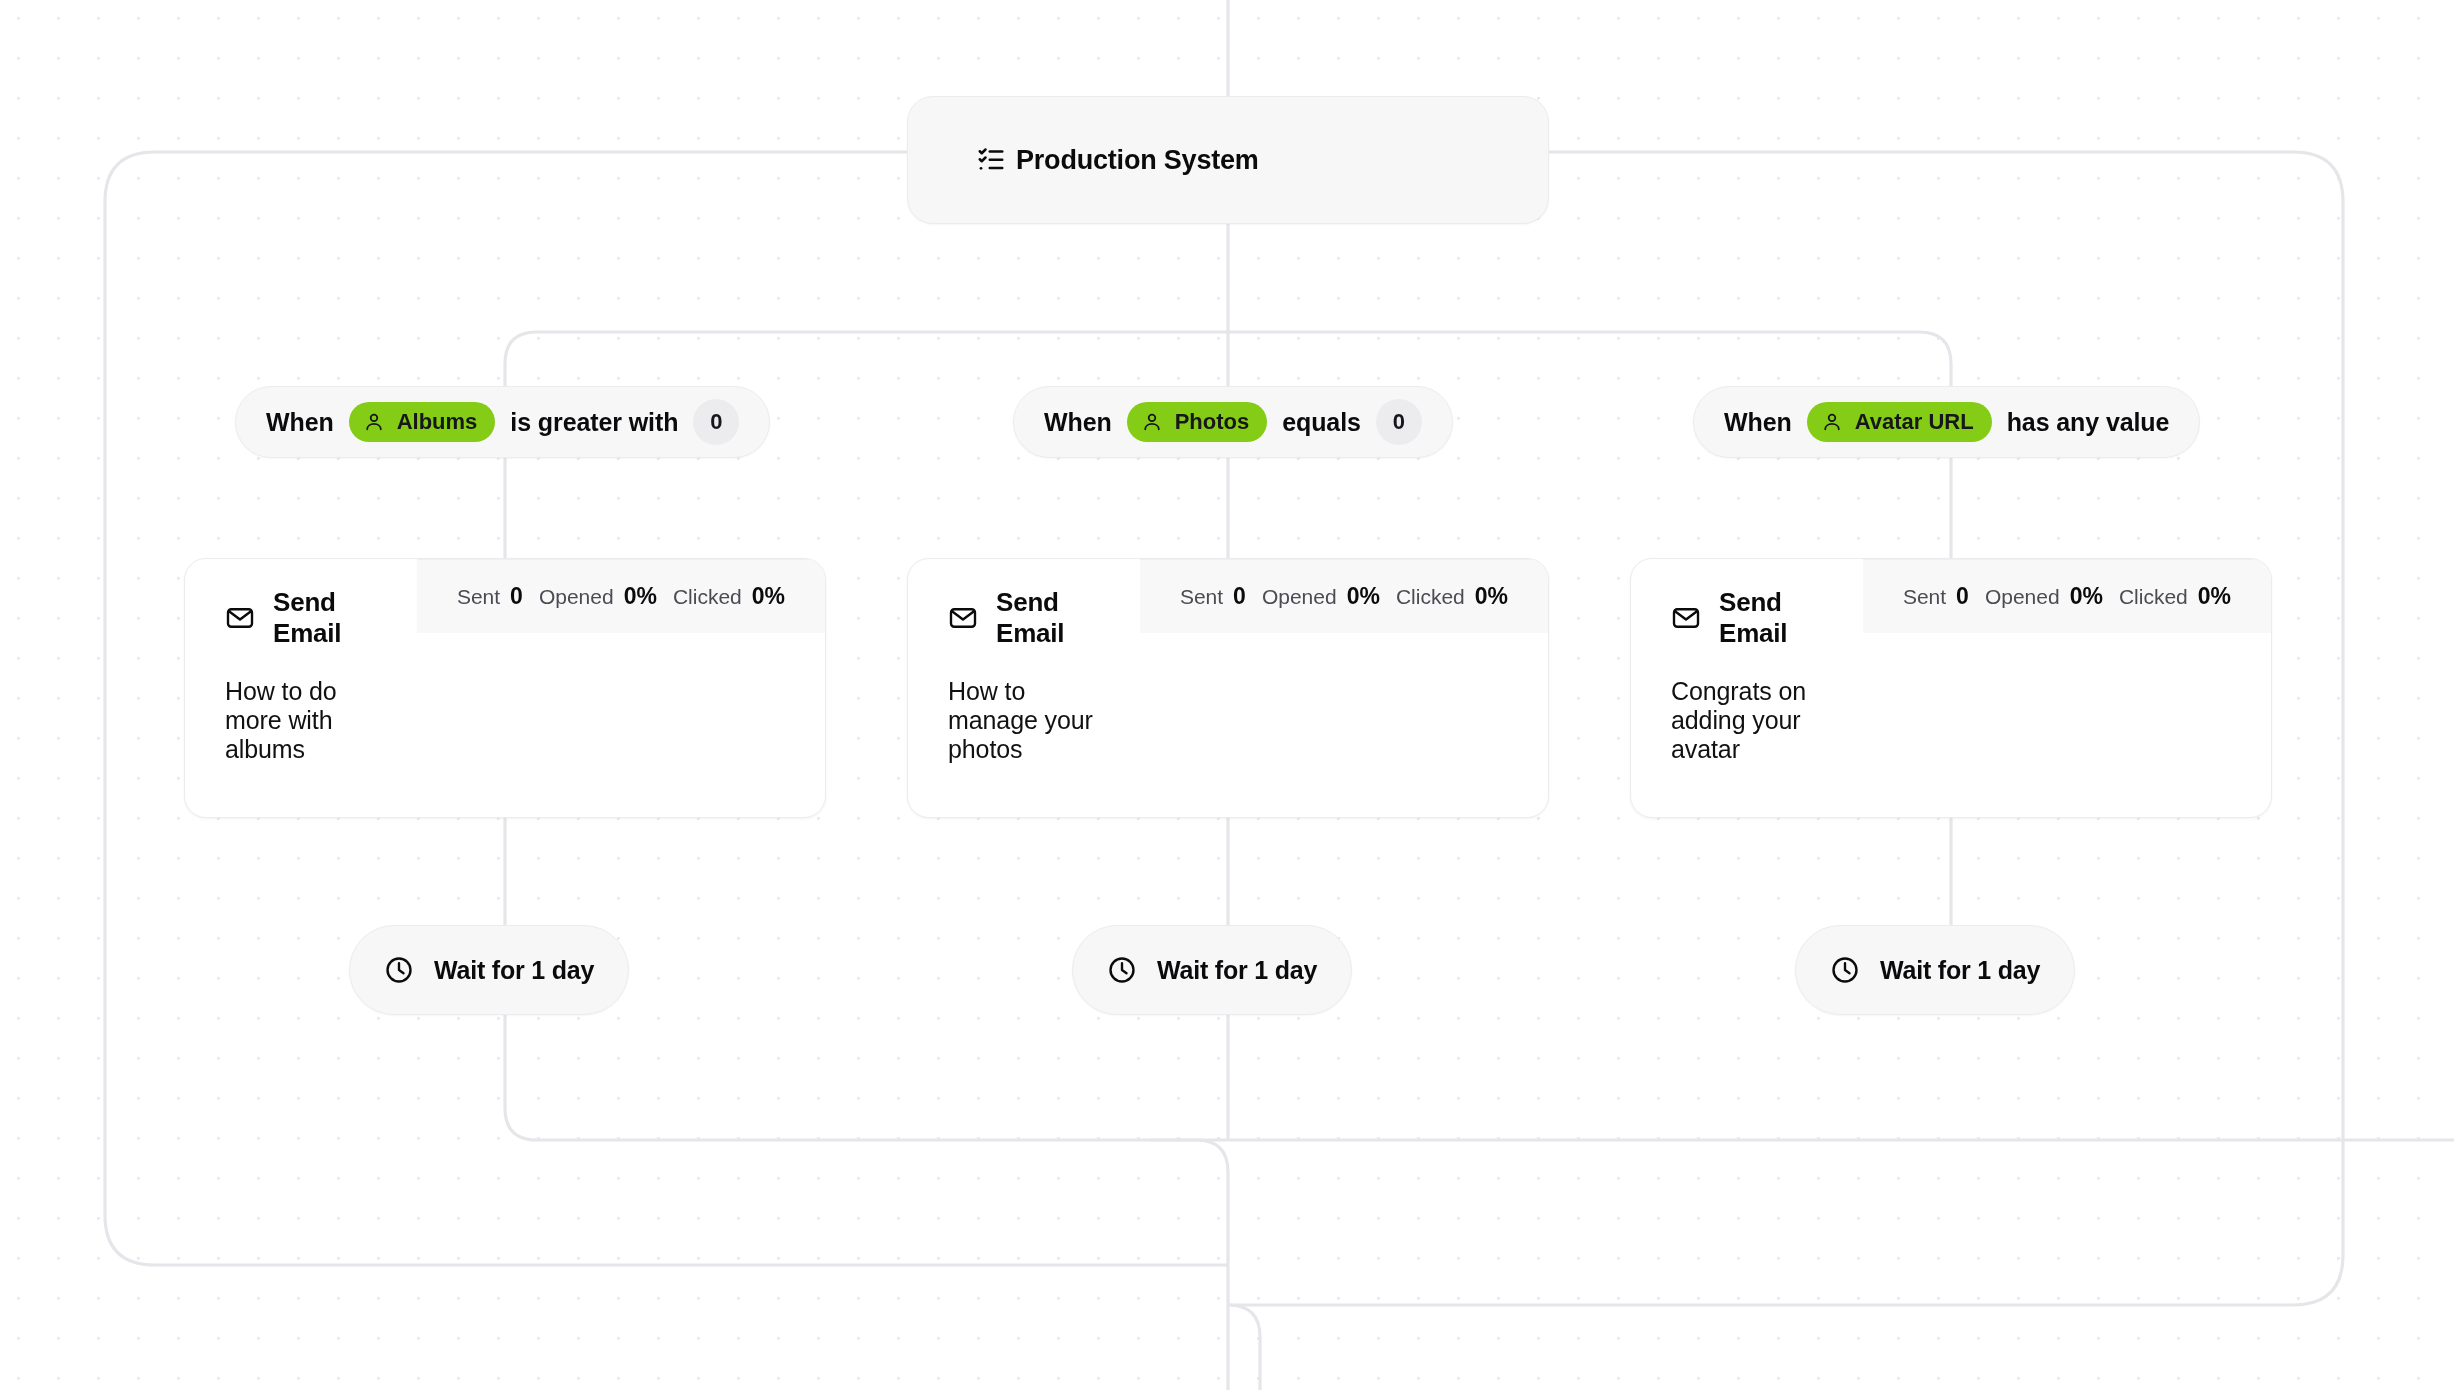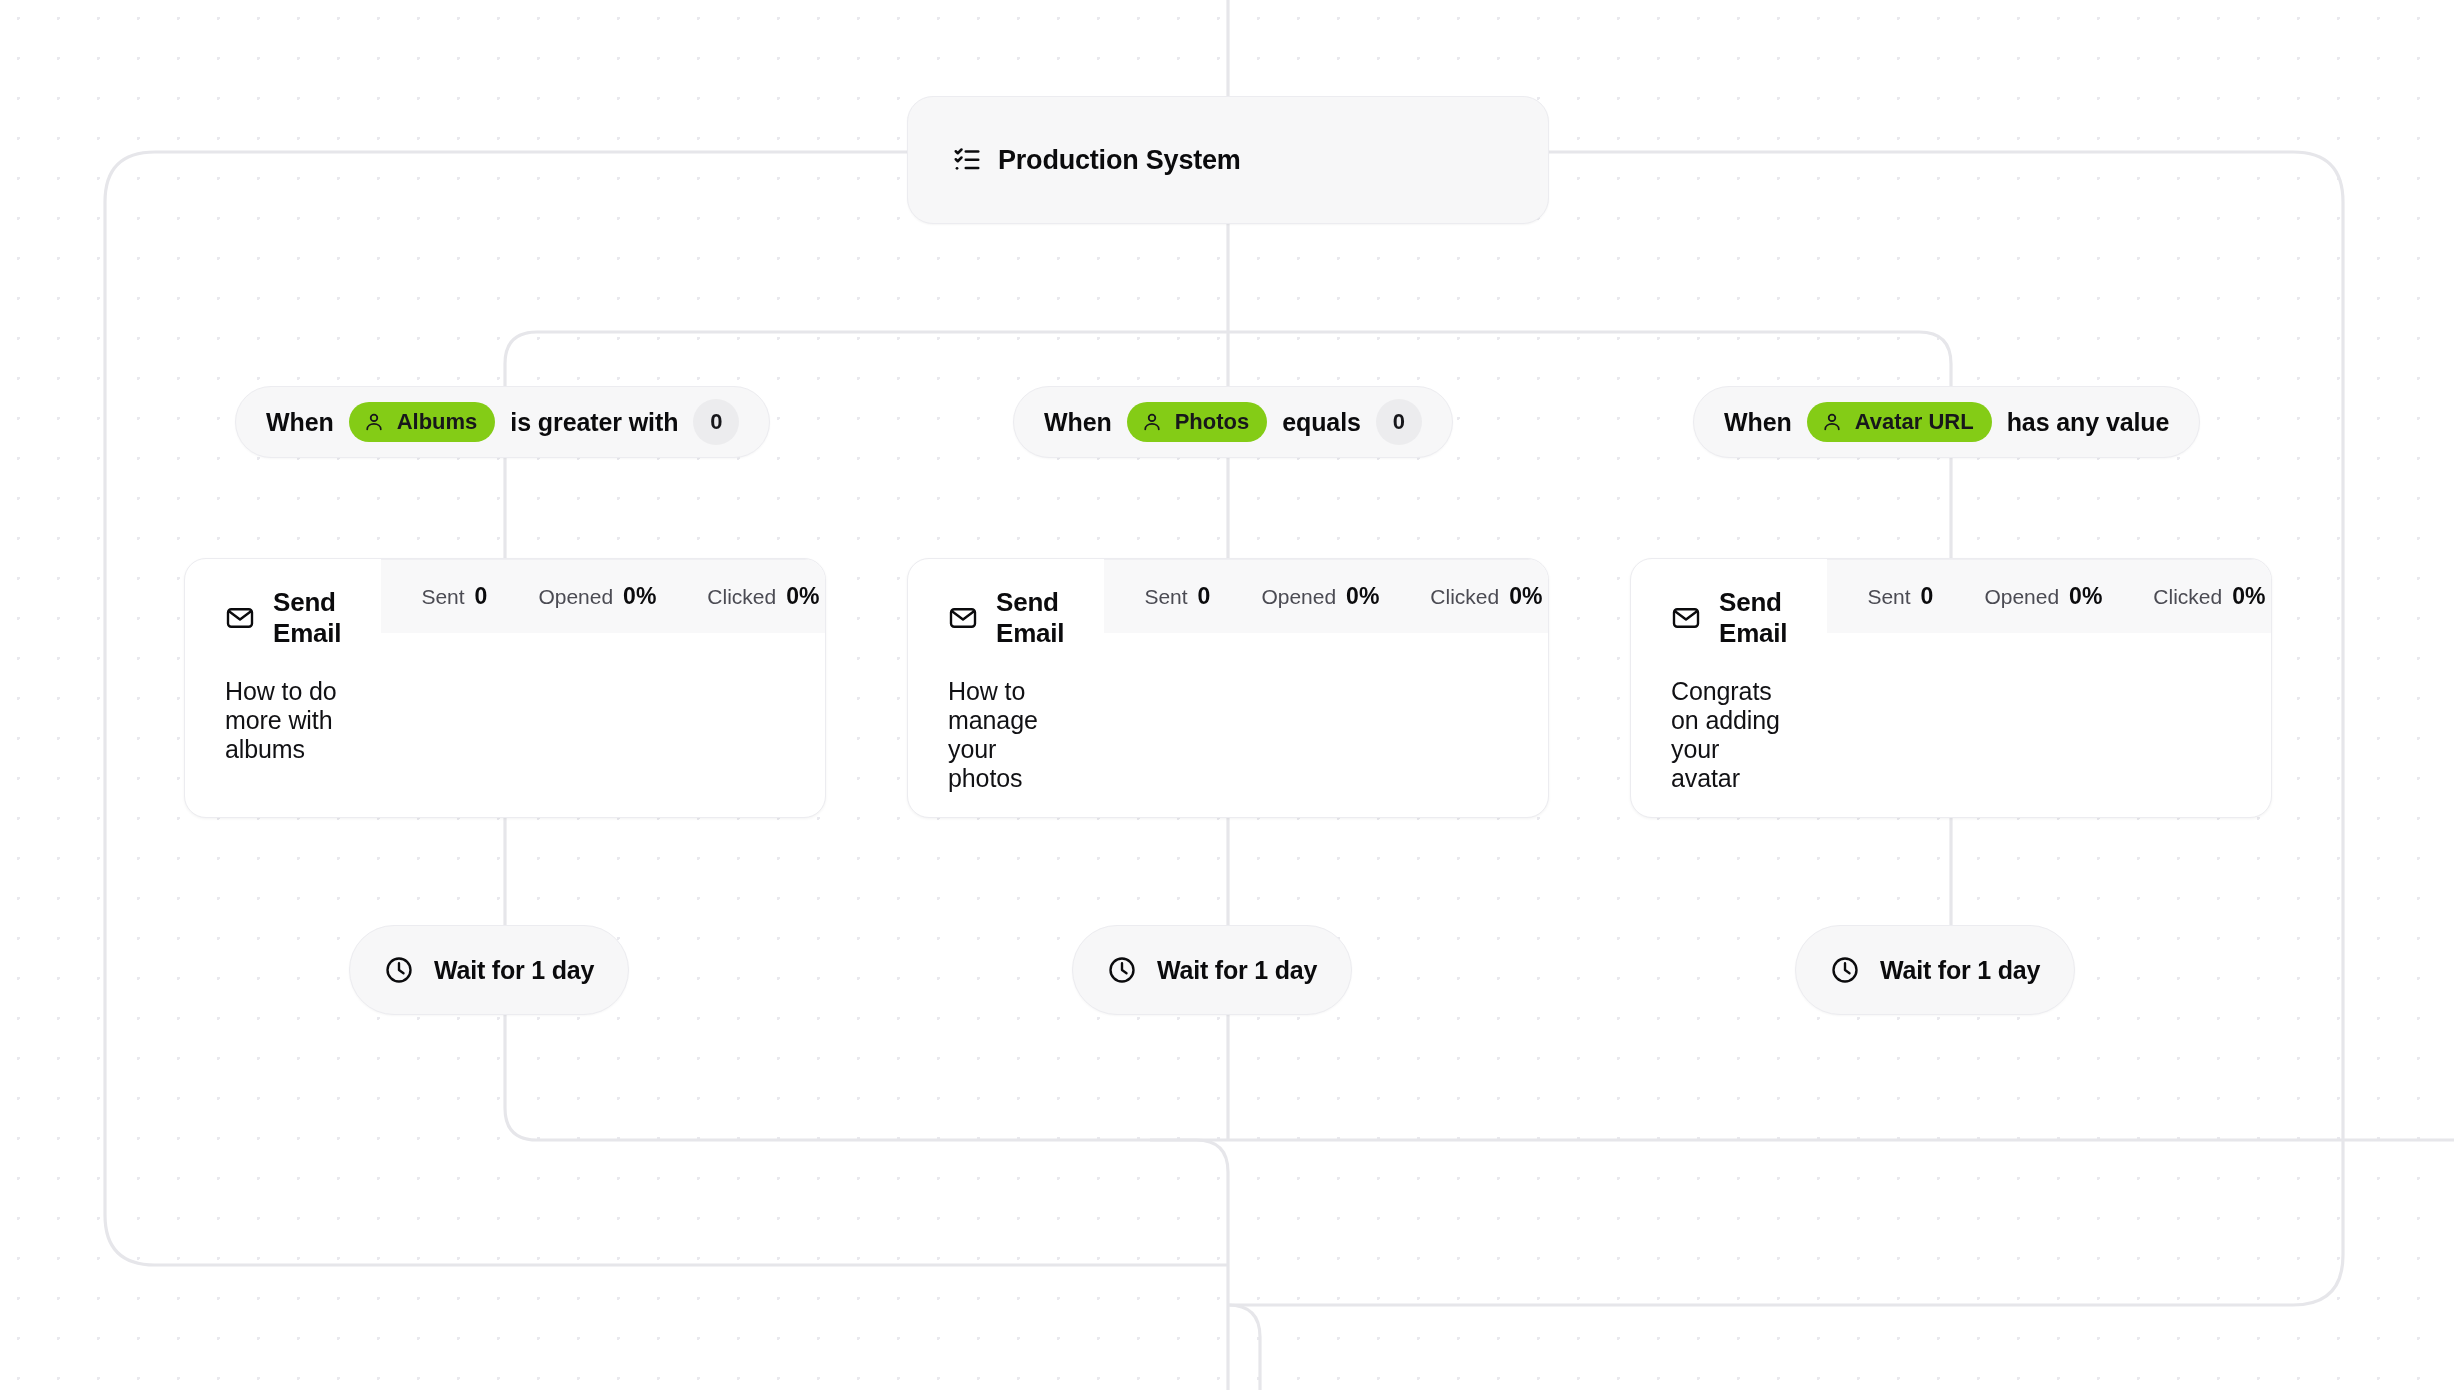--- a/index.html
+++ b/index.html
@@ -34,21 +34,21 @@
   }
 
   
   .trigger {
     left:907px; top:96px;
     width:642px; height:128px;
     border-radius:26px;
     background:#f7f7f8;
     border:1.5px solid #ececf0;
     display:flex; align-items:center;
-    padding-left:44px; gap:16px;
+    padding-left:68px; gap:10px;
     box-shadow:0 1px 2px rgba(16,16,24,.04);
   }
   .trigger-title { font-size:27px; font-weight:700; color:#0b0b0d; letter-spacing:-.2px; }
 
   
   .cond { height:72px; padding:0 30px; gap:15px; font-size:25px; font-weight:700; color:#0b0b0d; }
   .cond .kw { letter-spacing:-.1px; white-space:nowrap; }
   .field-chip {
     display:inline-flex; align-items:center; gap:12px;
     background:#84cc16; border-radius:999px;
@@ -73,21 +73,21 @@
     overflow:hidden;
     display:flex; flex-direction:row;
   }
   .email-body { padding:28px 40px 0 40px; flex:1; }
   .email-head { display:flex; align-items:center; gap:18px; }
   .email-title { font-size:26px; font-weight:700; color:#0b0b0d; letter-spacing:-.2px; }
   .email-subject { margin-top:28px; font-size:25px; font-weight:400; color:#111114; letter-spacing:-.1px; }
   .email-stats {
     height:74px; background:#f8f8f9;
     border-top:1.5px solid #efeff2;
-    display:flex; align-items:center; gap:51px;
+    display:flex; align-items:center; gap:16px;
     padding:0 40px;
   }
   .stat { display:flex; align-items:baseline; gap:10px; white-space:nowrap; }
   .stat-label { font-size:21px; color:#4b4b53; font-weight:400; }
   .stat-value { font-size:23px; color:#0b0b0d; font-weight:700; }
 
   
   .wait { height:90px; padding:0 34px; gap:20px; }
   .wait-label { font-size:25px; font-weight:700; color:#0b0b0d; letter-spacing:-.2px; }
 

